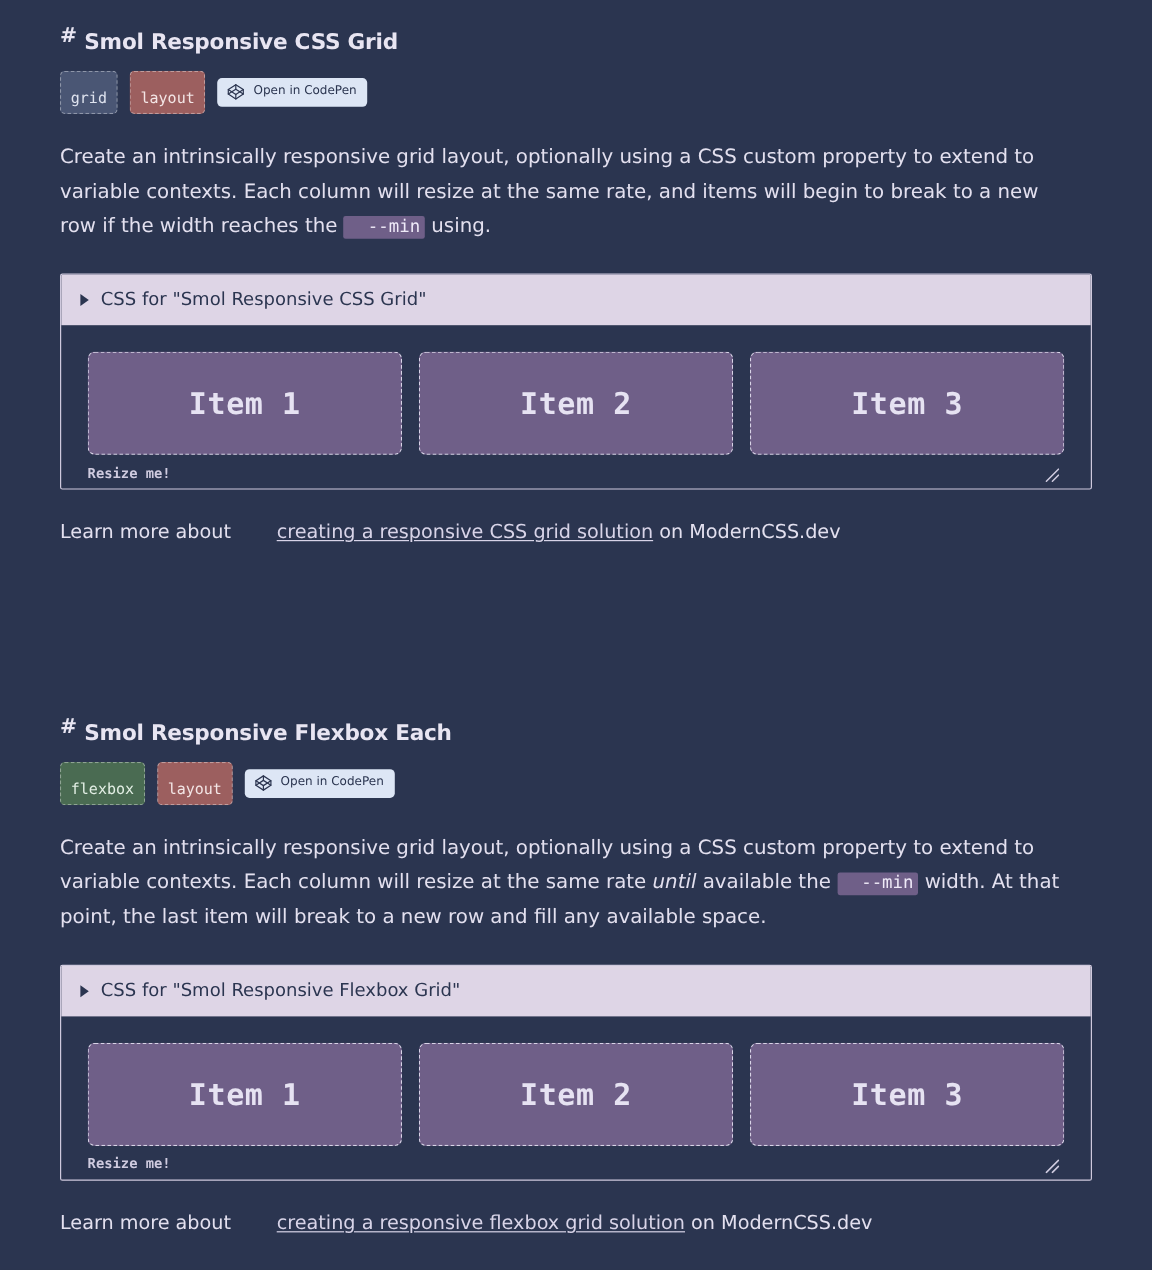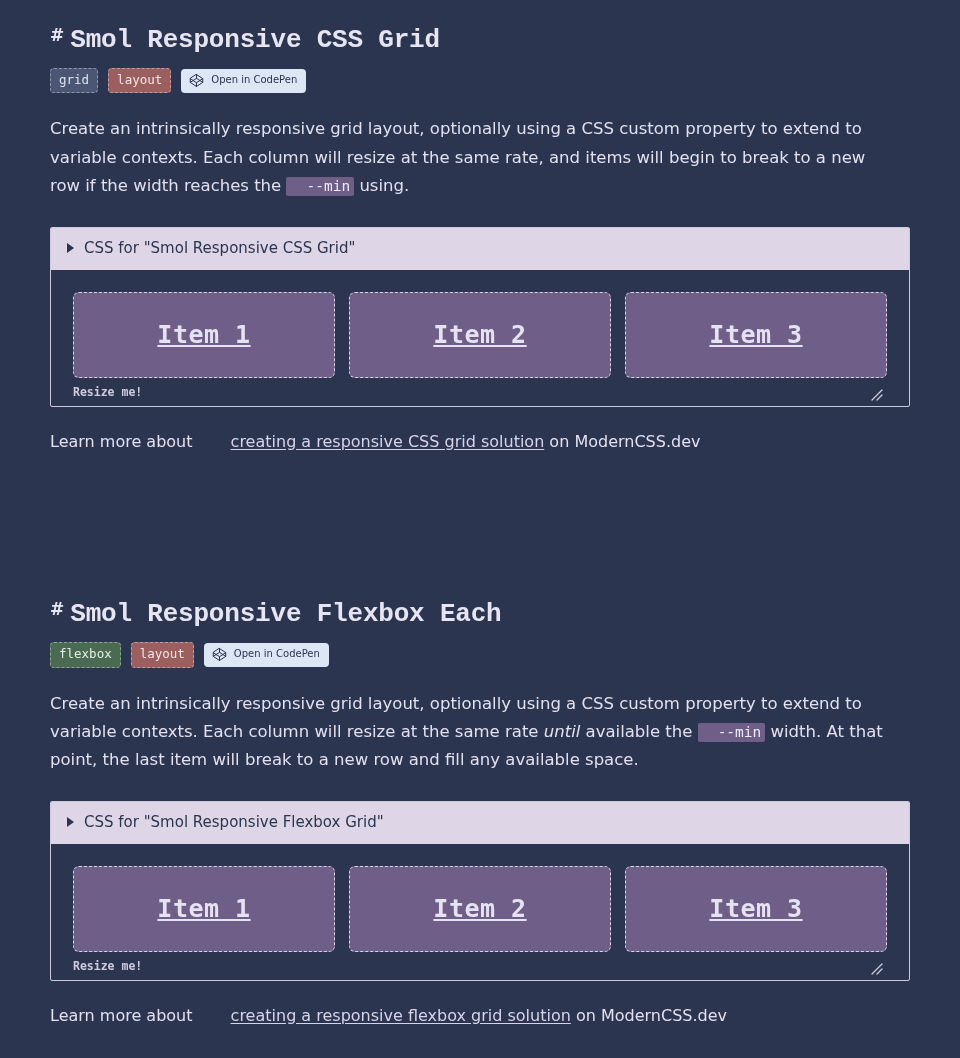--- a/index.html
+++ b/index.html
@@ -50,42 +50,41 @@
   .anchor-hash{
     font-size:17px;
     font-weight:700;
     color:var(--heading);
     line-height:1;
     position:relative;
     top:-6px;
     text-decoration:none;
   }
   .section-title{
-    font-size:26px;
+    font-size:18px;
     font-weight:700;
     letter-spacing:-.2px;
     color:var(--heading);
     margin:0;
     line-height:1.15;
-    font-family:Liberation Mono, monospace;
   }
 
   
   .meta-row{
     display:flex;
     align-items:center;
     gap:10px;
     margin:0 0 22px 0;
   }
   .tag{
     display:inline-block;
     font-family:"DejaVu Sans Mono","Liberation Mono",monospace;
     font-size:12.5px;
     line-height:1;
-    padding:5px 8px 6px 8px;
+    padding:16px 8px 6px 8px;
     border-radius:4px;
     border:1px dashed rgba(255,255,255,.38);
   }
   .tag-grid{background:var(--tag-grid-bg);color:var(--tag-grid-text);}
   .tag-layout{background:var(--tag-layout-bg);color:var(--tag-layout-text);}
   .tag-flexbox{background:var(--tag-flexbox-bg);color:var(--tag-flexbox-text);}
 
   .codepen-btn{
     display:inline-flex;
     align-items:center;
@@ -167,21 +166,20 @@
     border-radius:6px;
     height:86px;
     display:flex;
     align-items:center;
     justify-content:center;
     font-family:"DejaVu Sans Mono","Liberation Mono",monospace;
     font-size:25px;
     font-weight:700;
     color:var(--item-text);
     letter-spacing:.5px;
-    text-decoration:underline;
   }
   .demo-foot{
     display:flex;
     align-items:center;
     justify-content:space-between;
     gap:3px;
     padding:6px 4px 4px 0;
     height:28px;
   }
   .resize-label{

